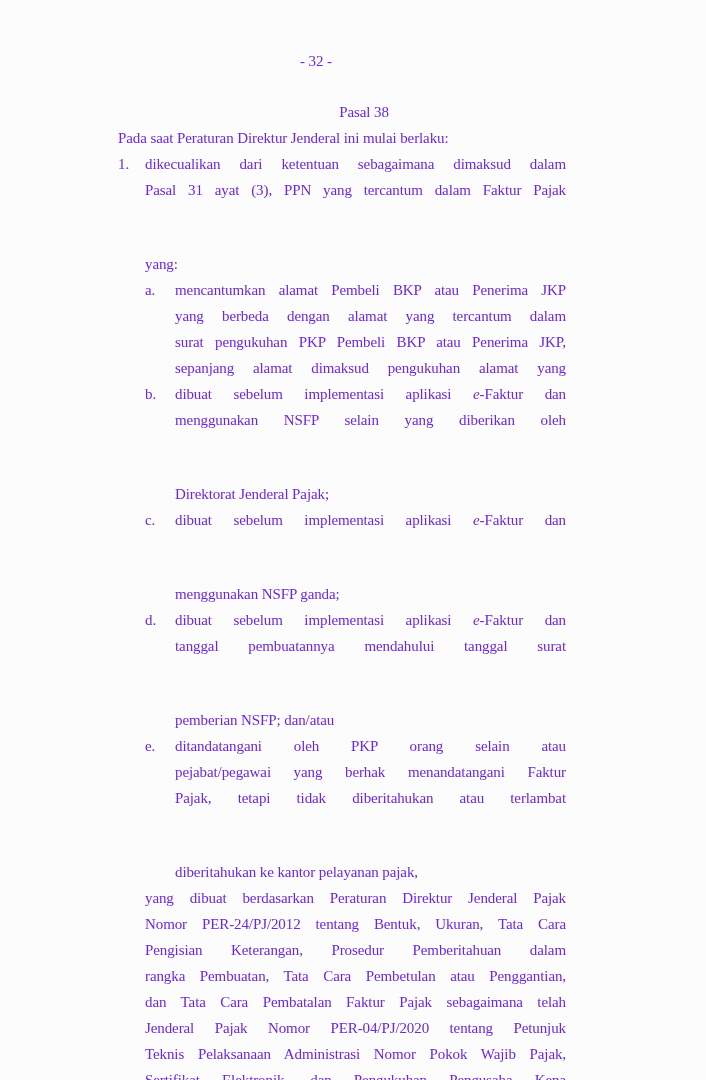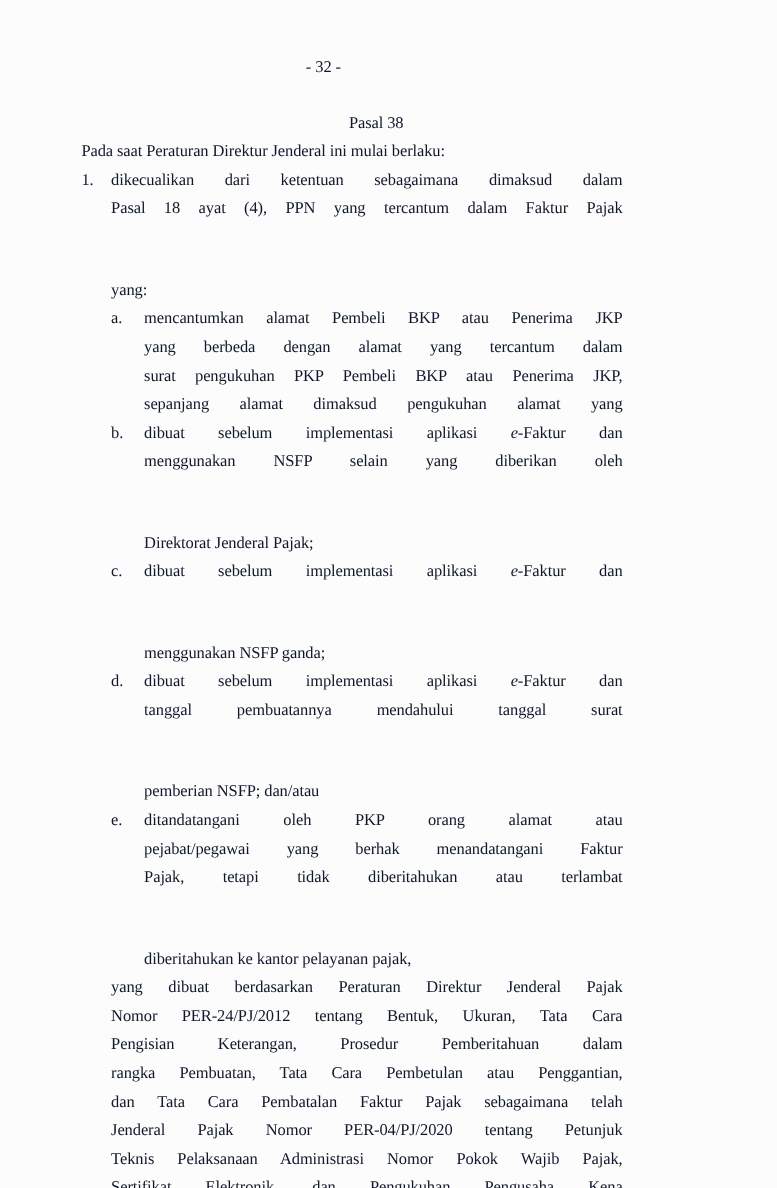--- a/index.html
+++ b/index.html
@@ -6,25 +6,25 @@
     margin: 0;
     padding: 0;
     background: #fcfcfc;
   }
   .page {
     position: relative;
     width: 706px;
     height: 1080px;
     box-sizing: border-box;
     background: #fcfcfc;
-    color: #0f172a;
+    color: #6d28d9;
     font-family: "Liberation Serif", "DejaVu Serif", serif;
     font-size: 15px;
     letter-spacing: -0.1px;
-    padding: 53px 140px 0 74px;
+    padding: 53px 140px 0 118px;
     overflow: hidden;
   }
   .page-number {
     text-align: center;
     transform: translateX(-26px);
     line-height: 16px;
     margin-bottom: 30px;
   }
   .chapter-heading {
     text-align: center;
@@ -95,21 +95,21 @@
   <div class="article-heading">Pasal 38</div>
 
   <div class="intro">Pada saat Peraturan Direktur Jenderal ini mulai berlaku:</div>
 
   <div class="list-item-l1">
     <div class="marker-l1">1.</div>
     <div class="item-body">
 
       <div class="item-text">
           <div class="tline">dikecualikan dari ketentuan sebagaimana dimaksud dalam</div>
-          <div class="tline">Pasal 18 ayat (4), PPN yang tercantum dalam Faktur Pajak</div>
+          <div class="tline">Pasal 31 ayat (3), PPN yang tercantum dalam Faktur Pajak</div>
           <div class="tline tline-last">yang:</div>
         </div>
 
       <div class="list-item-l2">
         <div class="marker-l2">a.</div>
         <div class="item-text">
             <div class="tline">mencantumkan alamat Pembeli BKP atau Penerima JKP</div>
             <div class="tline">yang berbeda dengan alamat yang tercantum dalam</div>
             <div class="tline">surat pengukuhan PKP Pembeli BKP atau Penerima JKP,</div>
             <div class="tline">sepanjang alamat dimaksud pengukuhan alamat yang</div>
@@ -138,21 +138,21 @@
         <div class="item-text">
             <div class="tline"><span>dibuat sebelum implementasi aplikasi </span><span class="it">e</span><span>-Faktur dan</span></div>
             <div class="tline">tanggal pembuatannya mendahului tanggal surat</div>
             <div class="tline tline-last">pemberian NSFP; dan/atau</div>
           </div>
       </div>
 
       <div class="list-item-l2">
         <div class="marker-l2">e.</div>
         <div class="item-text">
-            <div class="tline">ditandatangani oleh PKP orang alamat atau</div>
+            <div class="tline">ditandatangani oleh PKP orang selain atau</div>
             <div class="tline">pejabat/pegawai yang berhak menandatangani Faktur</div>
             <div class="tline">Pajak, tetapi tidak diberitahukan atau terlambat</div>
             <div class="tline tline-last">diberitahukan ke kantor pelayanan pajak,</div>
           </div>
       </div>
 
       <div class="continuation">
           <div class="tline">yang dibuat berdasarkan Peraturan Direktur Jenderal Pajak</div>
           <div class="tline">Nomor PER-24/PJ/2012 tentang Bentuk, Ukuran, Tata Cara</div>
           <div class="tline">Pengisian Keterangan, Prosedur Pemberitahuan dalam</div>

